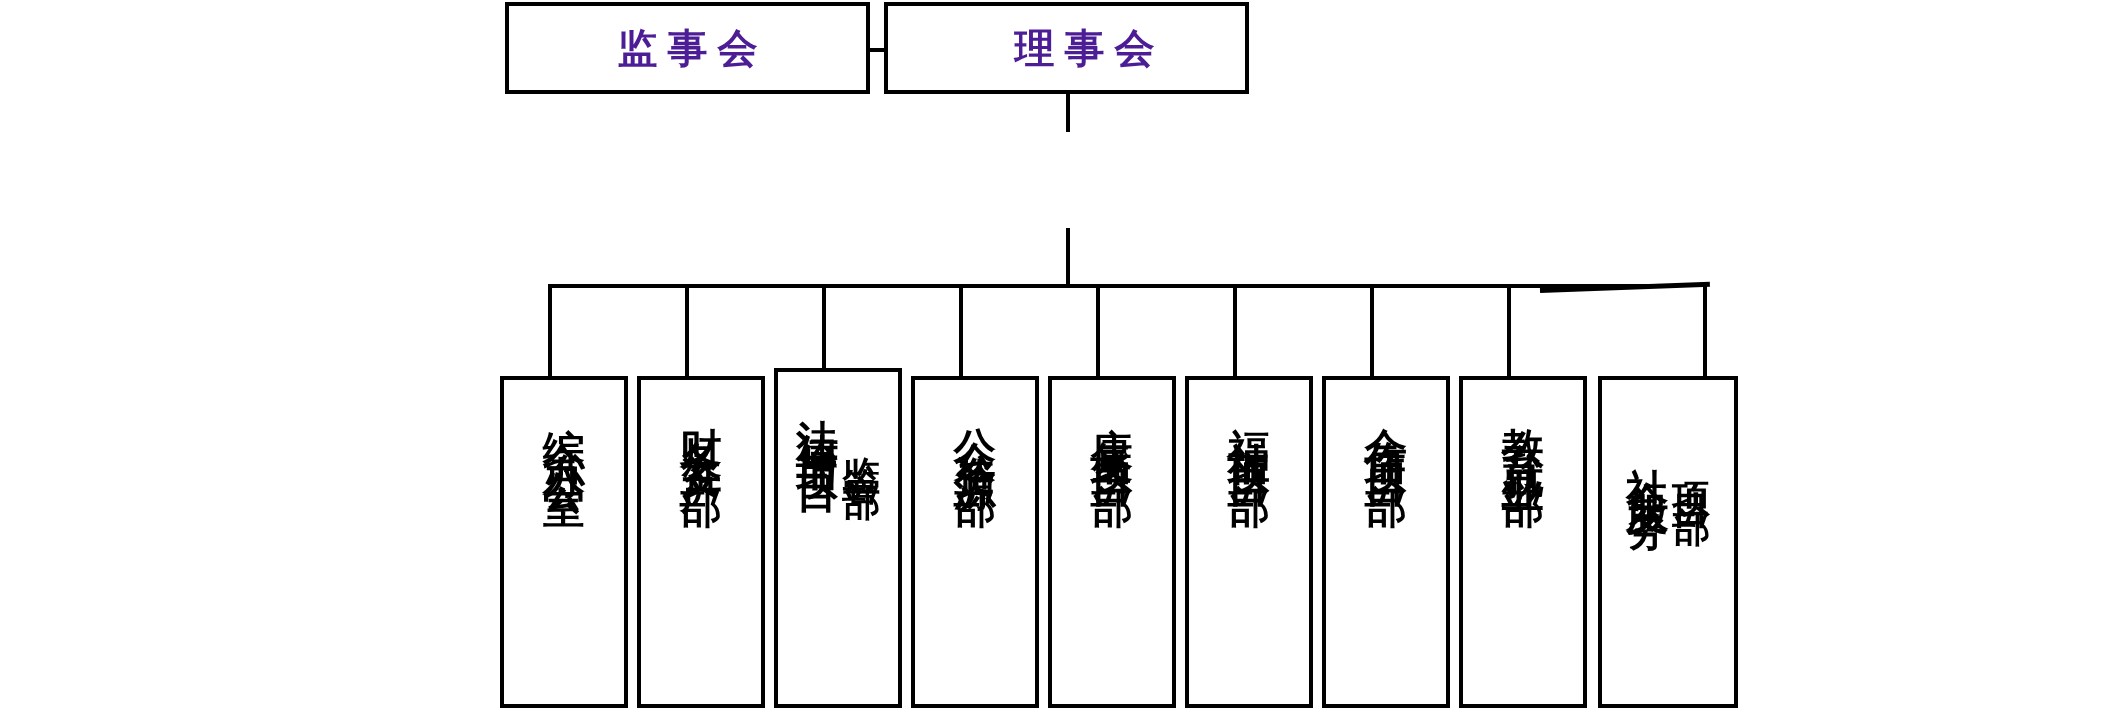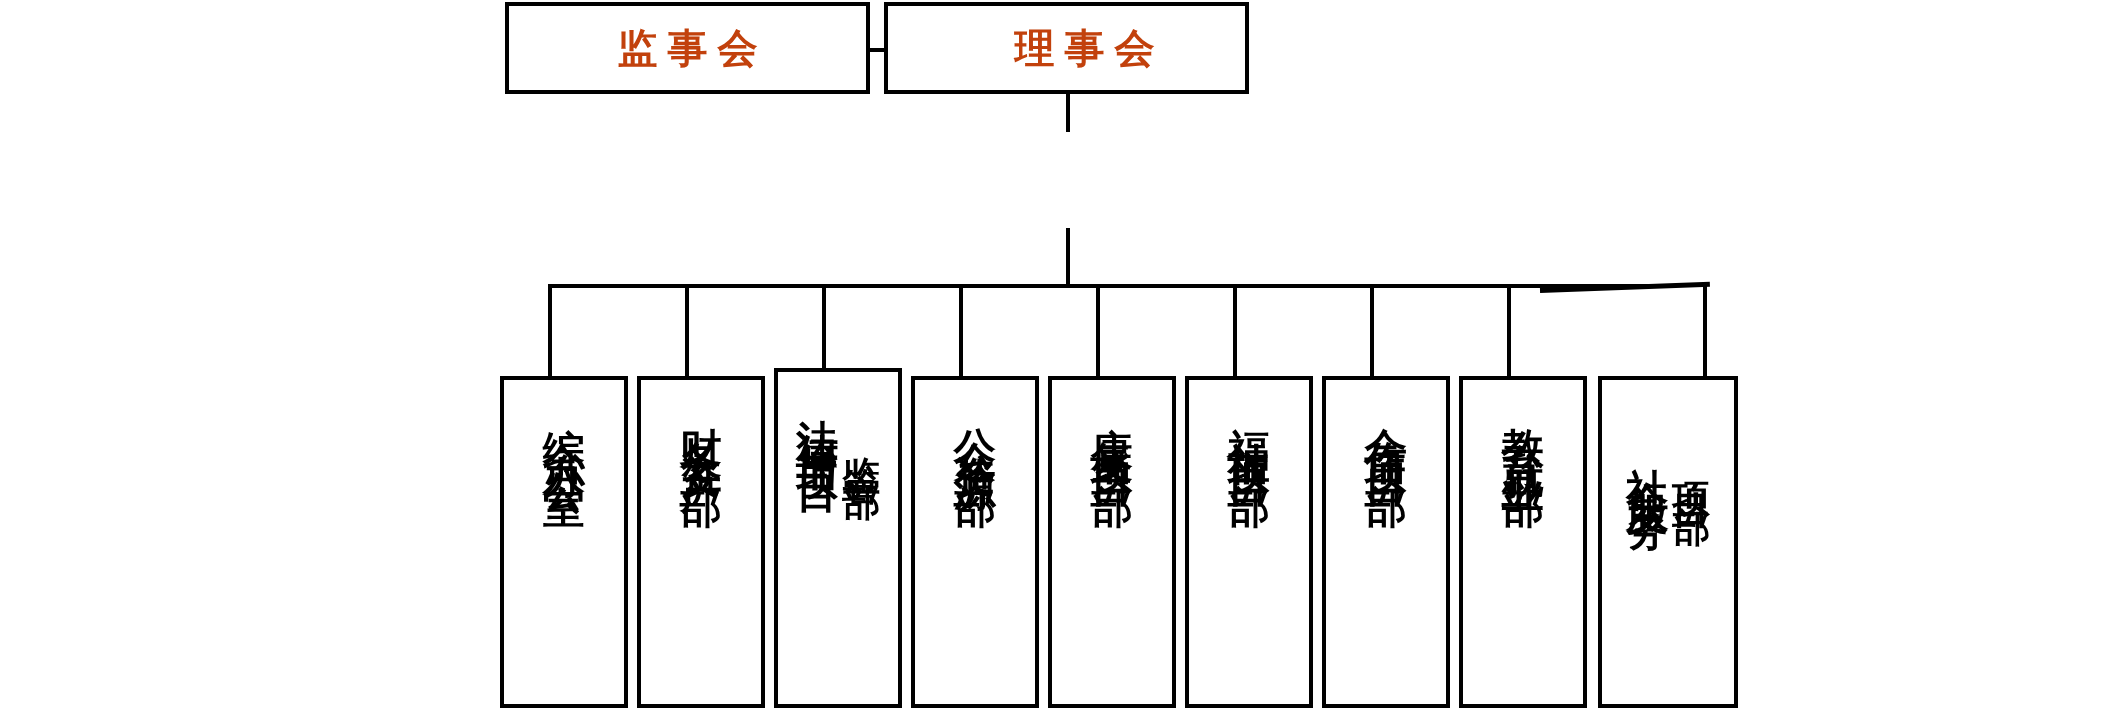--- a/index.html
+++ b/index.html
@@ -18,21 +18,21 @@
     z-index:3;
   }
   .node-h{                       
     display:flex;align-items:center;justify-content:center;
   }
   .node-h .label{
     font-size:40px;
     font-weight:bold;
     letter-spacing:10px;
     text-indent:10px;
-    color:#c2410c;
+    color:#4c1d95;
     white-space:nowrap;
     line-height:1;
   }
 
   
   .node-v{
     display:flex;
     flex-direction:row-reverse;     
     align-items:flex-start;
     justify-content:center;

